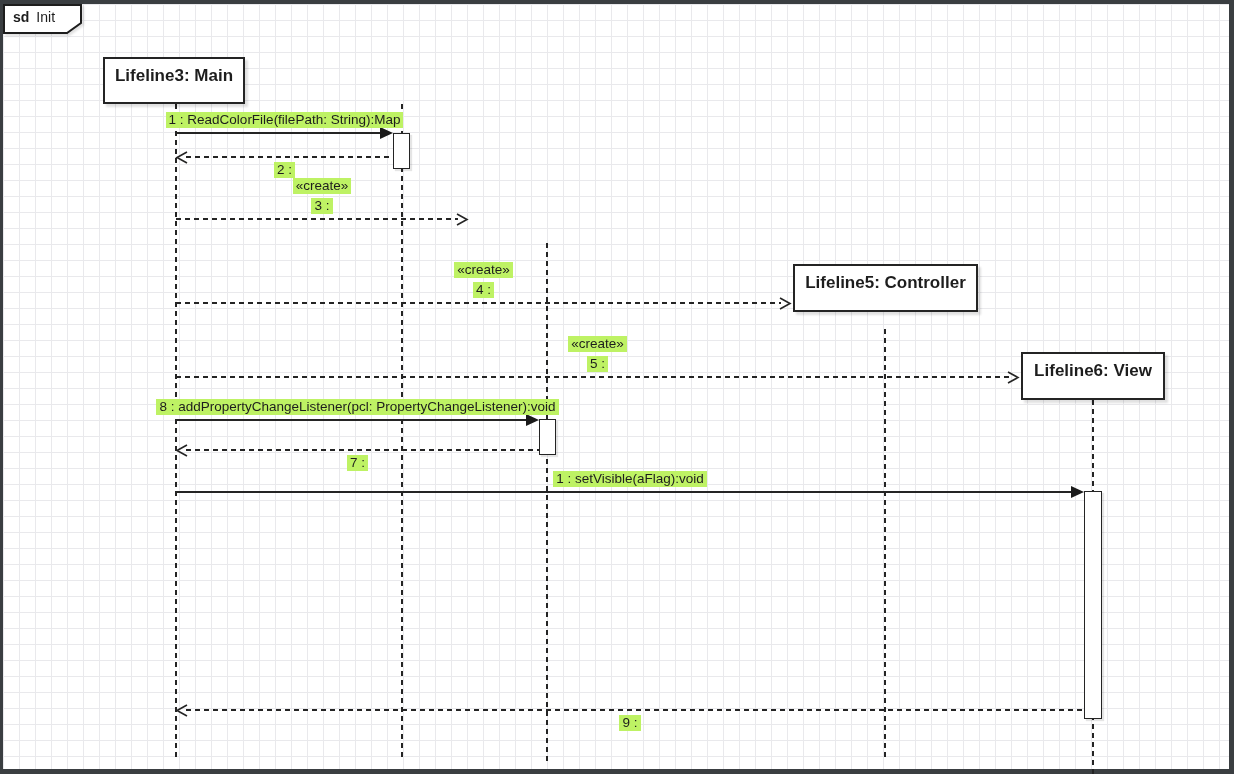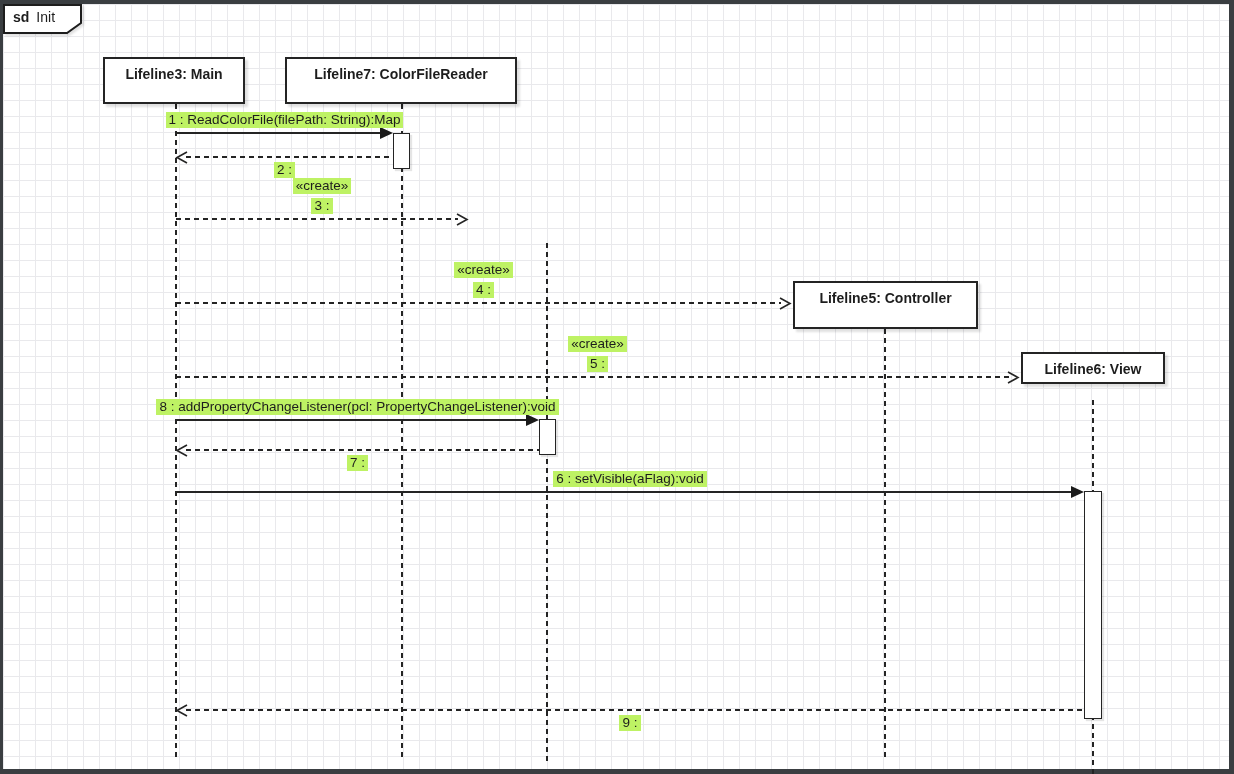--- a/index.html
+++ b/index.html
@@ -22,21 +22,21 @@
     position:absolute;left:3px;top:4px;width:80px;height:20px;
     filter:drop-shadow(2px 2px 1px rgba(0,0,0,0.12));
   }
   .frame-label-text{
     position:absolute;left:10px;top:5px;font-size:14px;white-space:nowrap;
   }
   .frame-label-text .op{font-weight:bold;margin-right:7px;}
   .lifeline-head{
     position:absolute;box-sizing:border-box;background:#ffffff;
     border:2px solid #242424;box-shadow:3px 3px 2px rgba(0,0,0,0.12);
-    text-align:center;padding-top:7px;font-weight:bold;font-size:14px;
+    text-align:center;padding-top:7px;font-weight:bold;font-size:17px;
     white-space:nowrap;
   }
   .lifeline-line{
     position:absolute;width:2px;
     background:repeating-linear-gradient(180deg,#242424 0 5px,transparent 5px 9px);
   }
   .activation{
     position:absolute;box-sizing:border-box;background:#ffffff;
     border:1.6px solid #242424;box-shadow:2px 2px 1px rgba(0,0,0,0.10);
   }
@@ -129,26 +129,25 @@
     <div class="msg-line-dashed" style="left: 186px; top: 449px; width: 353px;"></div>
     <div class="arrow-open" style="left: 175px; top: 443px;"><svg width="13" height="13" viewBox="0 0 13 13">
         <path d="M12 1 L2 6.5 L12 12" fill="none" stroke="#242424" stroke-width="1.6"></path>
       </svg></div>
     <div class="msg-label" style="left: 176px; top: 455px; width: 363px;">
       <span>7 :</span>
     </div>
     <div class="msg-line-solid" style="left: 176px; top: 491px; width: 897px;"></div>
     <div class="arrow-solid" style="left: 1071px; top: 486px;"></div>
     <div class="msg-label" style="left: 176px; top: 471px; width: 908px;">
-      <span>6 : setVisible(aFlag):void</span>
+      <span>1 : setVisible(aFlag):void</span>
     </div>
     <div class="msg-line-dashed" style="left: 186px; top: 709px; width: 898px;"></div>
     <div class="arrow-open" style="left: 175px; top: 703px;"><svg width="13" height="13" viewBox="0 0 13 13">
         <path d="M12 1 L2 6.5 L12 12" fill="none" stroke="#242424" stroke-width="1.6"></path>
       </svg></div>
     <div class="msg-label" style="left: 176px; top: 715px; width: 908px;">
       <span>9 :</span>
     </div>
     <div class="lifeline-head" style="left: 103px; top: 57px; width: 142px; height: 47px;"><span>Lifeline3: Main</span></div>
-    <div class="lifeline-head" style="left: 285px; top: 57px; width: 232px; height: 47px;"><span>Lifeline7: ColorFileReader</span></div>
-    <div class="lifeline-head" style="left: 793px; top: 281px; width: 185px; height: 48px;"><span>Lifeline5: Controller</span></div>
-    <div class="lifeline-head" style="left: 1021px; top: 352px; width: 144px; height: 32px;"><span>Lifeline6: View</span></div>
+    <div class="lifeline-head" style="left: 793px; top: 264px; width: 185px; height: 48px;"><span>Lifeline5: Controller</span></div>
+    <div class="lifeline-head" style="left: 1021px; top: 352px; width: 144px; height: 48px;"><span>Lifeline6: View</span></div>
   </div>
 
 </body></html>

